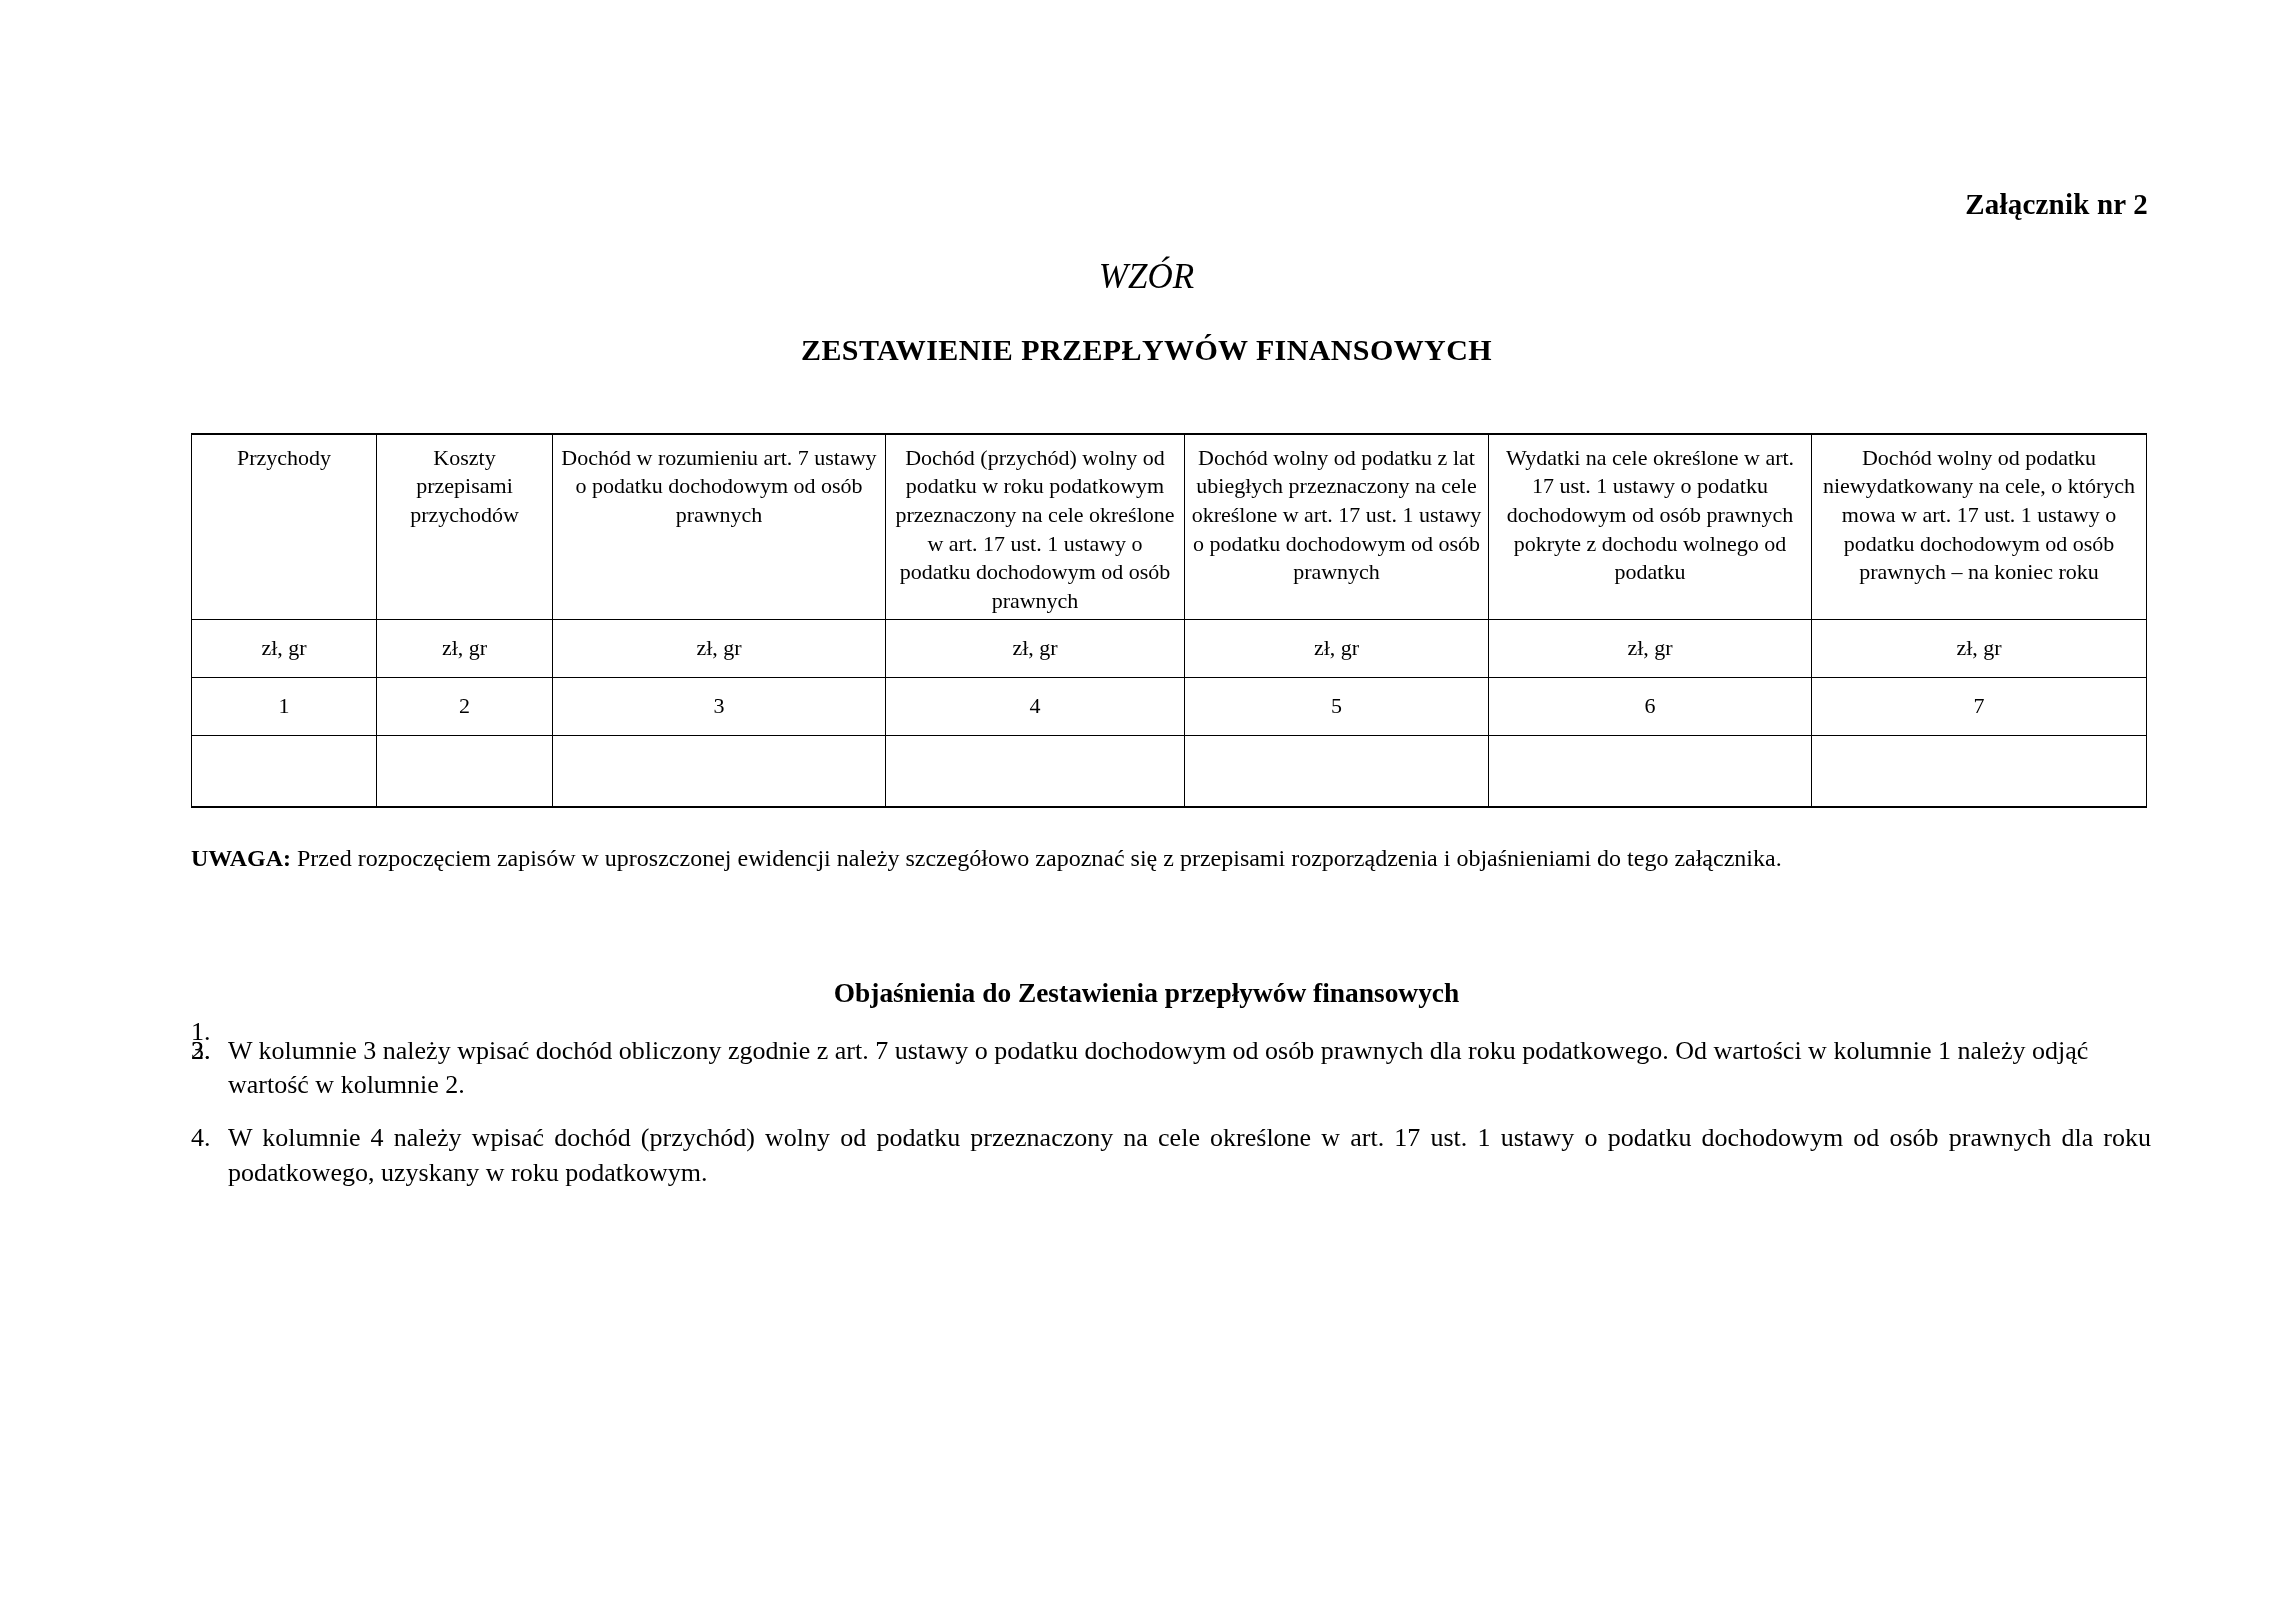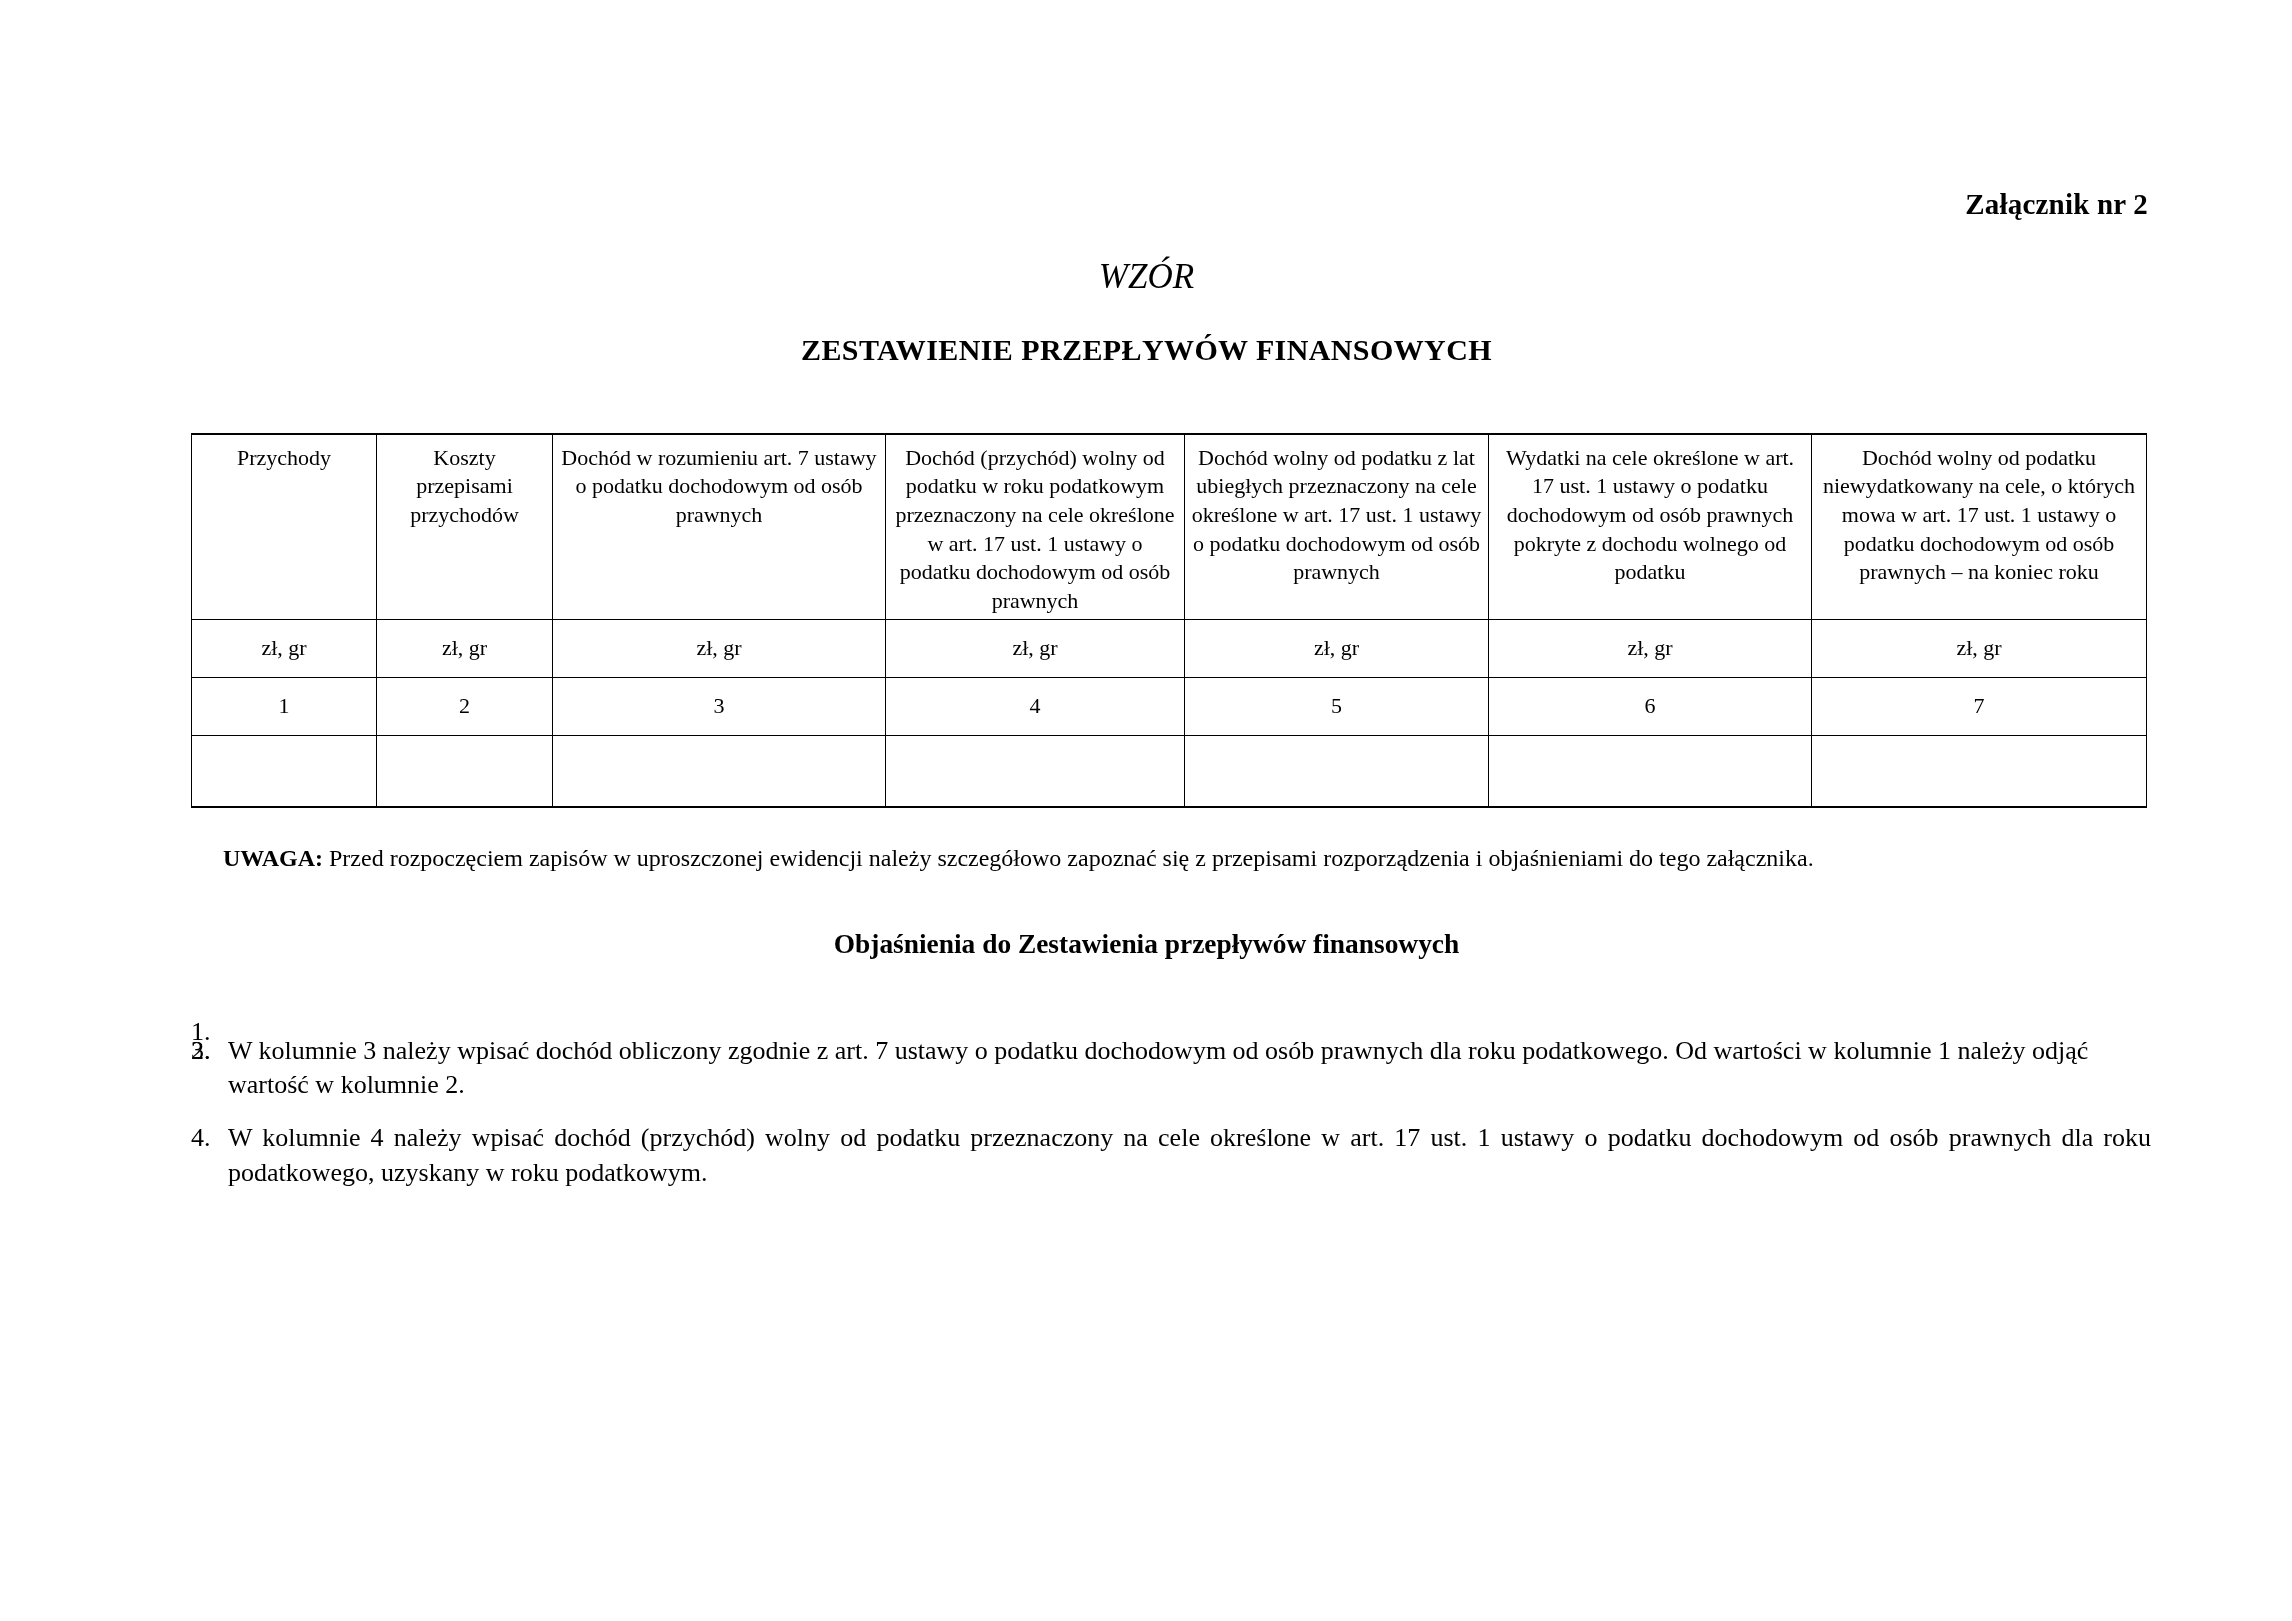--- a/index.html
+++ b/index.html
@@ -103,28 +103,28 @@
 
   
   .uwaga {
     position: absolute;
     left: 191px;
     top: 843px;
     width: 1960px;
     font-size: 24px;
     line-height: 1.3;
   }
-  .uwaga b { font-weight: bold; margin-left: 32px; }
+  .uwaga b { font-weight: bold; }
 
   
   .expl-title {
     position: absolute;
     left: 0;
     right: 0;
-    top: 929px;
+    top: 978px;
     text-align: center;
     font-size: 27.4px;
     font-weight: bold;
   }
 
   .expl-list {
     position: absolute;
     left: 191px;
     top: 1015px;
     width: 1960px;

